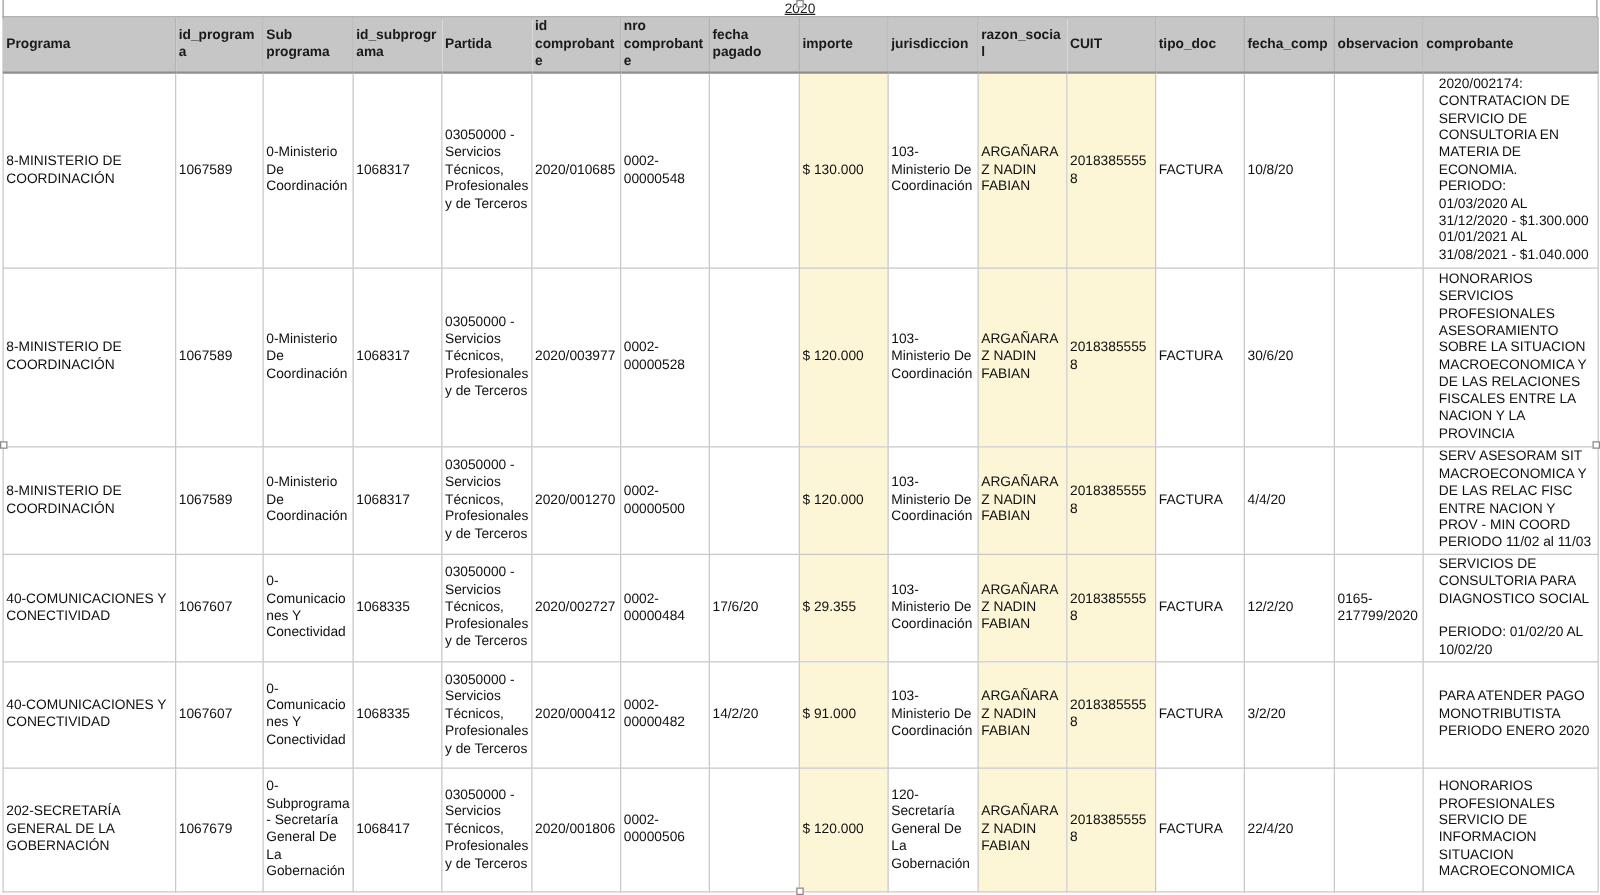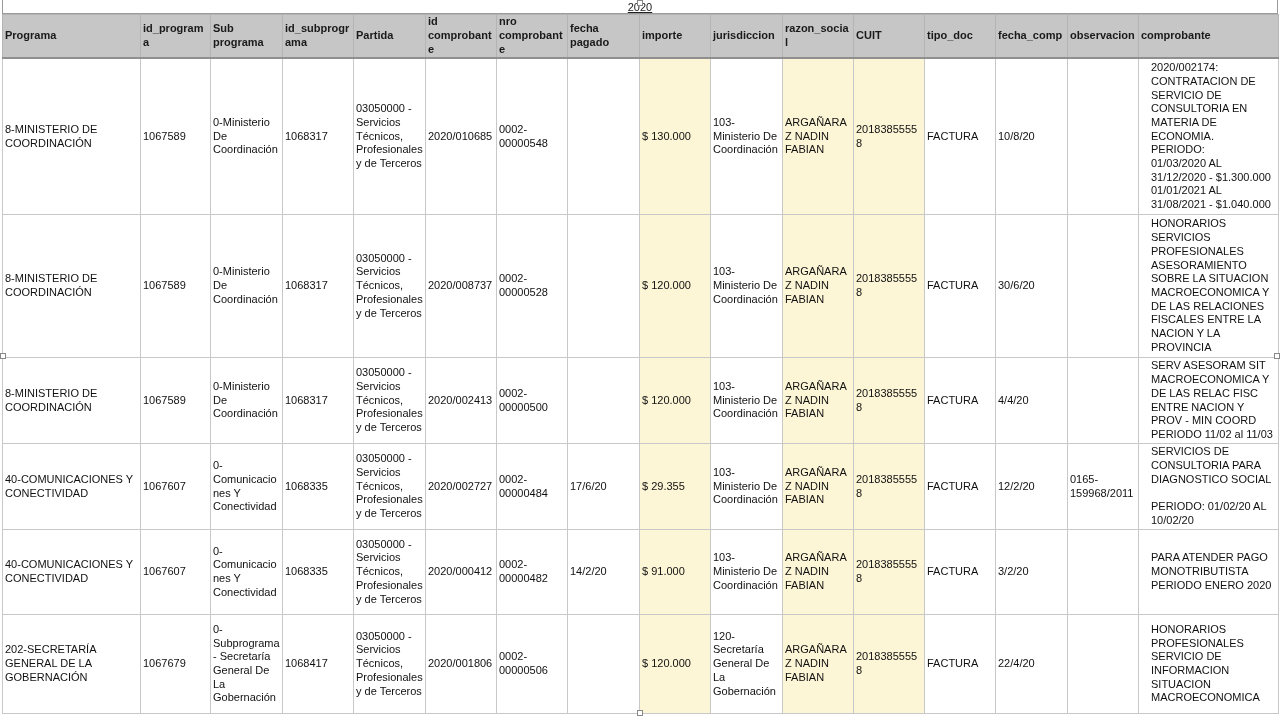--- a/index.html
+++ b/index.html
@@ -95,39 +95,39 @@
 PERIODO:
 01/03/2020 AL 31/12/2020 - $1.300.000
 01/01/2021 AL 31/08/2021 - $1.040.000</td>
       </tr>
       <tr class="r2">
         <td>8-MINISTERIO DE COORDINACIÓN</td>
         <td>1067589</td>
         <td>0-Ministerio De Coordinación</td>
         <td>1068317</td>
         <td>03050000 - Servicios Técnicos, Profesionales y de Terceros</td>
-        <td>2020/008737</td>
+        <td>2020/003977</td>
         <td>0002-00000528</td>
         <td></td>
         <td class="hl">$ 120.000</td>
         <td>103-Ministerio De Coordinación</td>
         <td class="hl">ARGAÑARAZ NADIN FABIAN</td>
         <td class="hl">20183855558</td>
         <td>FACTURA</td>
         <td>30/6/20</td>
         <td></td>
         <td class="pre">HONORARIOS SERVICIOS PROFESIONALES ASESORAMIENTO SOBRE LA SITUACION MACROECONOMICA Y DE LAS RELACIONES FISCALES ENTRE LA NACION Y LA PROVINCIA</td>
       </tr>
       <tr class="r3">
         <td>8-MINISTERIO DE COORDINACIÓN</td>
         <td>1067589</td>
         <td>0-Ministerio De Coordinación</td>
         <td>1068317</td>
         <td>03050000 - Servicios Técnicos, Profesionales y de Terceros</td>
-        <td>2020/002413</td>
+        <td>2020/001270</td>
         <td>0002-00000500</td>
         <td></td>
         <td class="hl">$ 120.000</td>
         <td>103-Ministerio De Coordinación</td>
         <td class="hl">ARGAÑARAZ NADIN FABIAN</td>
         <td class="hl">20183855558</td>
         <td>FACTURA</td>
         <td>4/4/20</td>
         <td></td>
         <td class="pre">SERV ASESORAM SIT MACROECONOMICA Y DE LAS RELAC FISC ENTRE NACION Y PROV - MIN COORD
@@ -141,21 +141,21 @@
         <td>03050000 - Servicios Técnicos, Profesionales y de Terceros</td>
         <td>2020/002727</td>
         <td>0002-00000484</td>
         <td>17/6/20</td>
         <td class="hl">$ 29.355</td>
         <td>103-Ministerio De Coordinación</td>
         <td class="hl">ARGAÑARAZ NADIN FABIAN</td>
         <td class="hl">20183855558</td>
         <td>FACTURA</td>
         <td>12/2/20</td>
-        <td>0165-159968/2011</td>
+        <td>0165-217799/2020</td>
         <td class="pre">SERVICIOS DE CONSULTORIA PARA DIAGNOSTICO SOCIAL
 
 PERIODO: 01/02/20 AL 10/02/20</td>
       </tr>
       <tr class="r5">
         <td>40-COMUNICACIONES Y CONECTIVIDAD</td>
         <td>1067607</td>
         <td>0-Comunicaciones Y Conectividad</td>
         <td>1068335</td>
         <td>03050000 - Servicios Técnicos, Profesionales y de Terceros</td>

